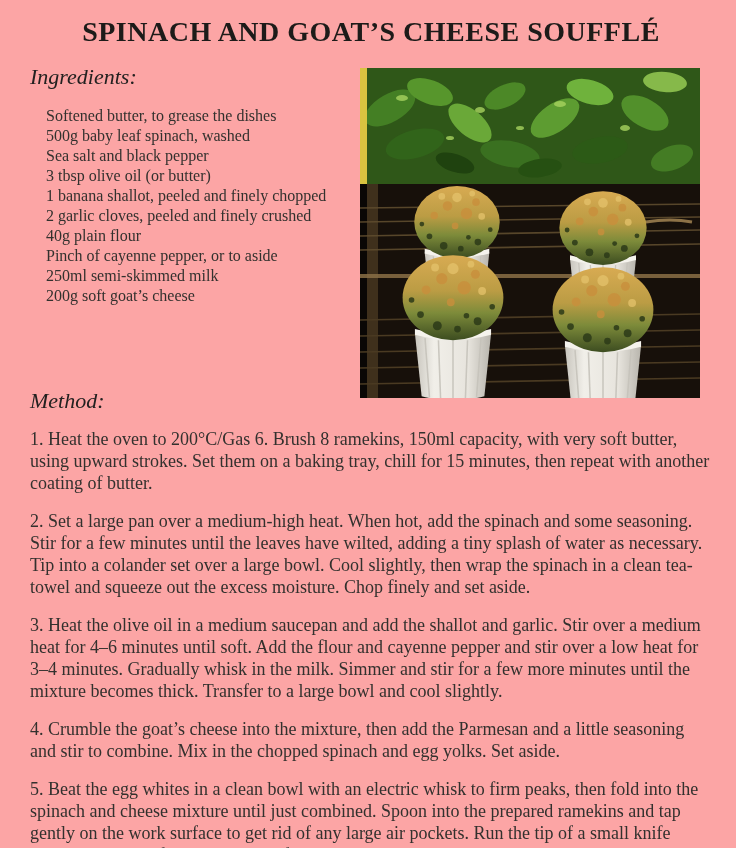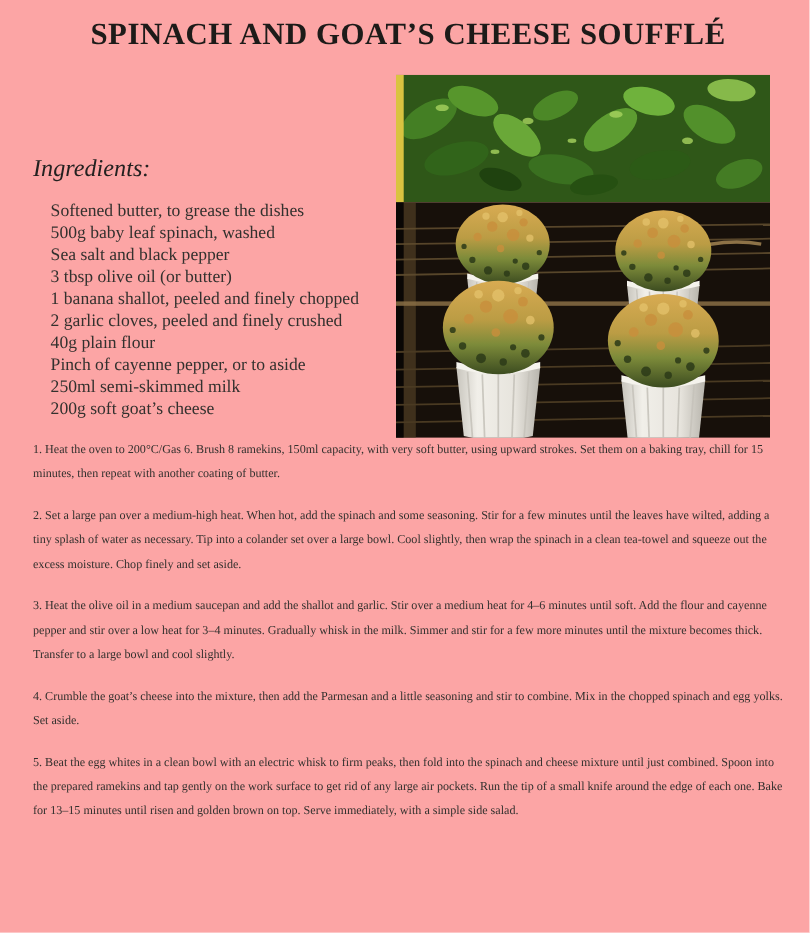--- a/index.html
+++ b/index.html
@@ -22,21 +22,21 @@
     margin: 4px 0 16px 0;
     text-align: center;
     font-size: 28px;
     font-weight: 600;
     letter-spacing: 0.5px;
     color: #1d1b19;
     font-family: "Liberation Serif", serif;
   }
   .top-row {
     display: flex;
-    align-items: flex-end;
+    align-items: flex-start;
   }
   .left-col {
     flex: 0 0 330px;
     width: 330px;
   }
   .section-heading {
     margin: 0 0 16px 0;
     font-style: italic;
     font-weight: normal;
     font-size: 22px;
@@ -55,21 +55,21 @@
     flex: 0 0 340px;
     width: 340px;
     height: 330px;
     line-height: 0;
   }
   .method-heading {
     margin: -10px 0 14px 0;
   }
   .method-step {
     margin: 0 0 16px 0;
-    font-size: 11px;
+    font-size: 18px;
     line-height: 22px;
     color: #33312e;
     max-width: 682px;
   }
 </style>
 </head>
 <body>
 
 <div class="page">
 
@@ -194,20 +194,21 @@
         <ellipse cx="243" cy="238" rx="34" ry="5" fill="#000000" opacity="0.5"></ellipse>
         <use href="#souffle" transform="translate(97,156) scale(0.95)"></use>
         <use href="#souffle" transform="translate(243,162) scale(0.97)"></use>
         <use href="#souffle" transform="translate(93,232) scale(1.12)"></use>
         <use href="#souffle" transform="translate(243,244) scale(1.12)"></use>
       </svg>
     </figure>
 
   </div>
 
+  <h2 class="section-heading method-heading">Method:</h2>
 
   <div>
     <p class="method-step">1. Heat the oven to 200°C/Gas 6. Brush 8 ramekins, 150ml capacity, with very soft butter, using upward strokes. Set them on a baking tray, chill for 15 minutes, then repeat with another coating of butter.</p>
     <p class="method-step">2. Set a large pan over a medium-high heat. When hot, add the spinach and some seasoning. Stir for a few minutes until the leaves have wilted, adding a tiny splash of water as necessary. Tip into a colander set over a large bowl. Cool slightly, then wrap the spinach in a clean tea-towel and squeeze out the excess moisture. Chop finely and set aside.</p>
     <p class="method-step">3. Heat the olive oil in a medium saucepan and add the shallot and garlic. Stir over a medium heat for 4–6 minutes until soft. Add the flour and cayenne pepper and stir over a low heat for 3–4 minutes. Gradually whisk in the milk. Simmer and stir for a few more minutes until the mixture becomes thick. Transfer to a large bowl and cool slightly.</p>
     <p class="method-step">4. Crumble the goat’s cheese into the mixture, then add the Parmesan and a little seasoning and stir to combine. Mix in the chopped spinach and egg yolks. Set aside.</p>
     <p class="method-step">5. Beat the egg whites in a clean bowl with an electric whisk to firm peaks, then fold into the spinach and cheese mixture until just combined. Spoon into the prepared ramekins and tap gently on the work surface to get rid of any large air pockets. Run the tip of a small knife around the edge of each one. Bake for 13–15 minutes until risen and golden brown on top. Serve immediately, with a simple side salad.</p>
   </div>
 
 </div>

